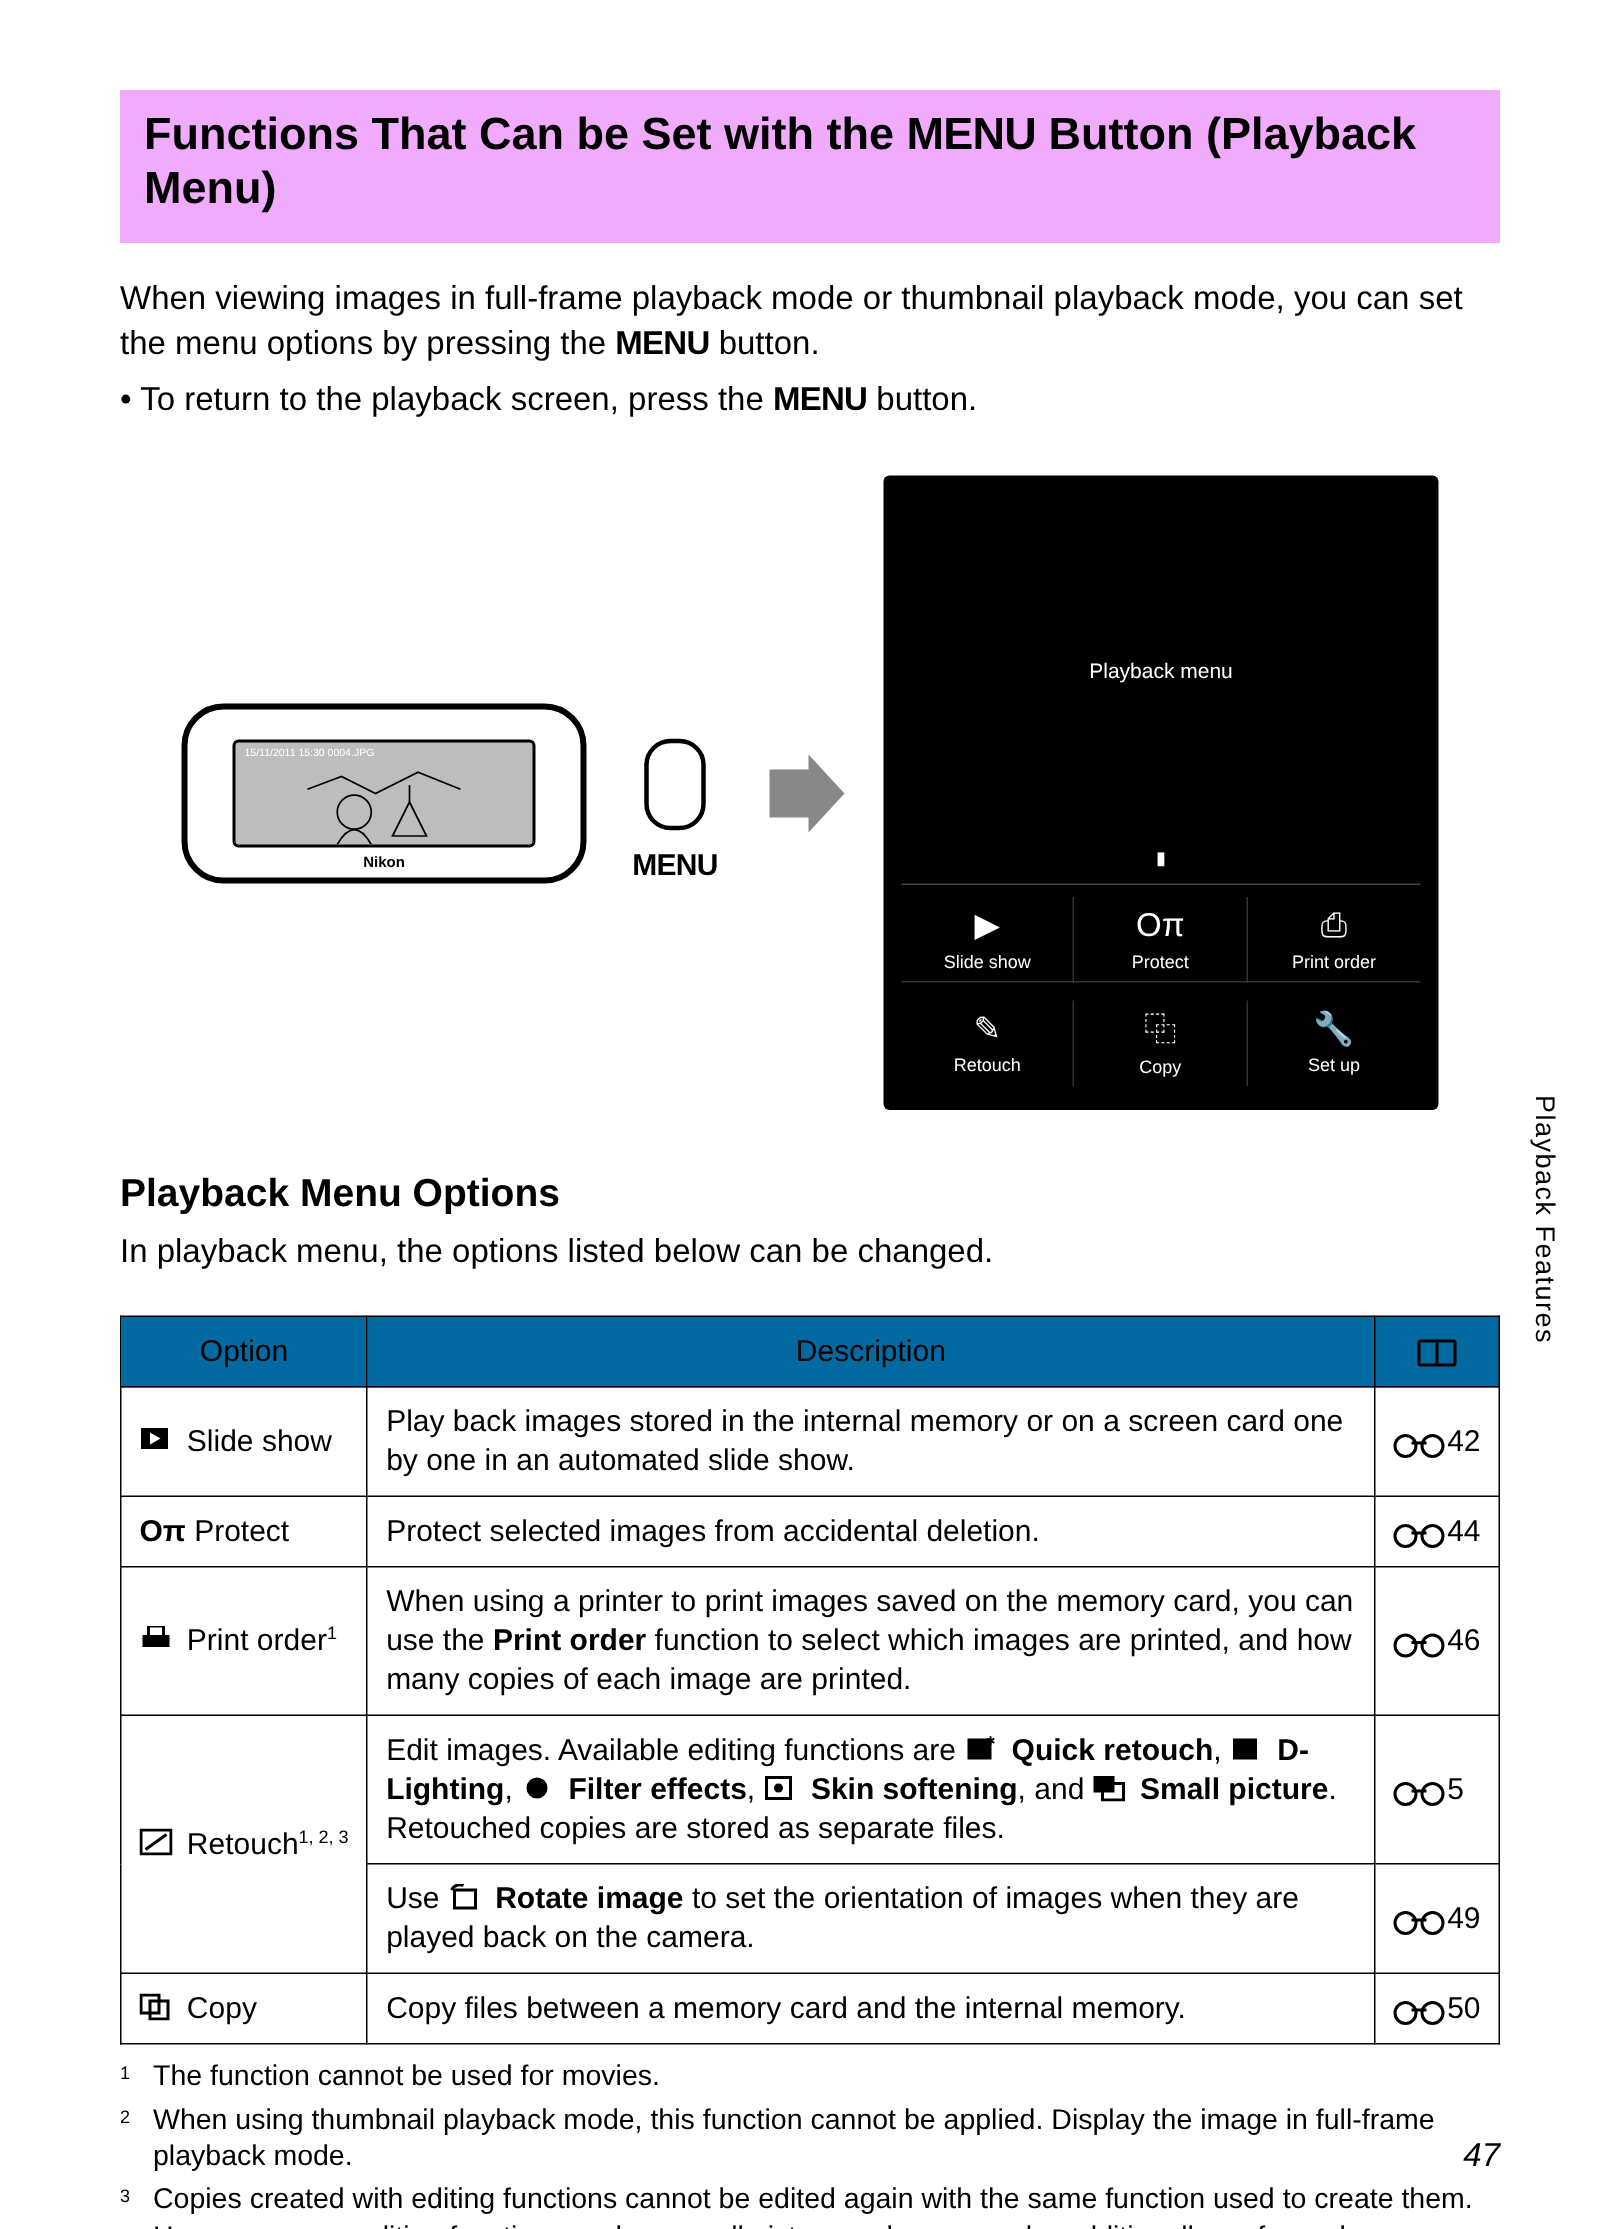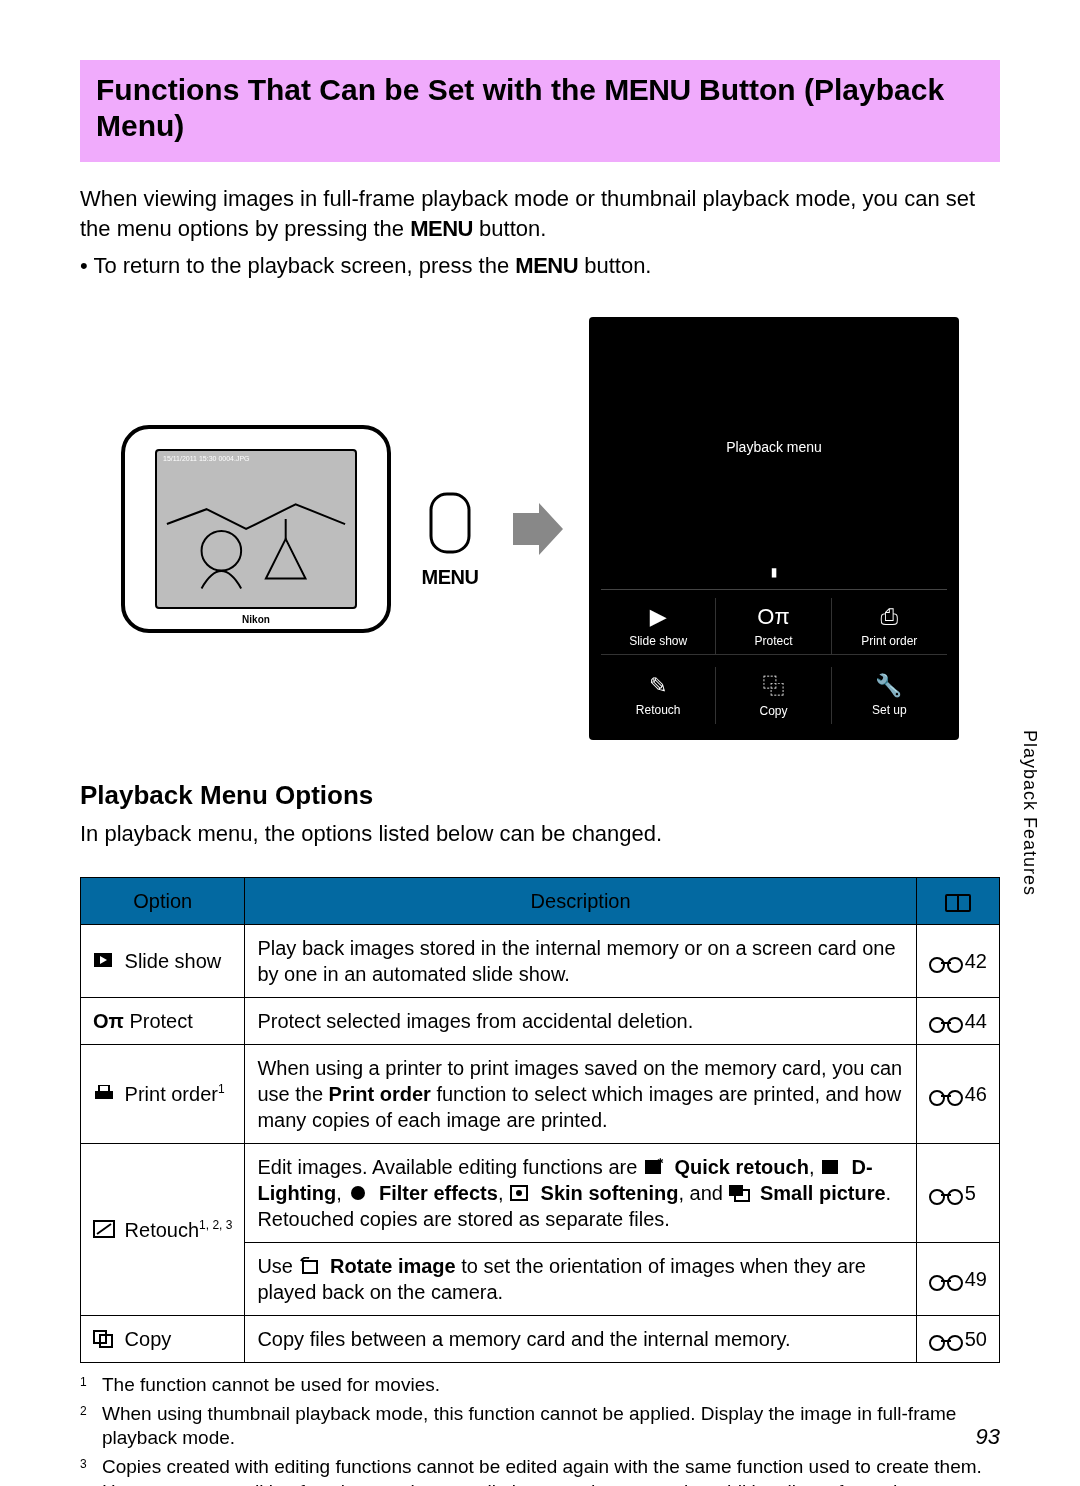--- a/index.html
+++ b/index.html
@@ -27,21 +27,21 @@
   .bullet { font-size: 22px; margin-top: 8px; }
   .bullet::before { content: "• "; }
   .figure-row {
     display: flex;
     align-items: center;
     justify-content: center;
     gap: 24px;
     margin: 36px 0 40px 0;
   }
   .camera {
-    width: 270px; height: 208px;
+    width: 270px; height: 120px;
     border: 4px solid #000; border-radius: 28px;
     background: #fff;
     position: relative;
   }
   .camera .screen {
     position: absolute; left: 30px; top: 20px; right: 30px; bottom: 20px;
     background: #bdbdbd; border: 2px solid #000; border-radius: 4px;
     overflow: hidden;
   }
   .camera .screen .top { font-size: 7px; color: #fff; padding: 4px 6px; }
@@ -330,13 +330,13 @@
       <span>When using thumbnail playback mode, this function cannot be applied. Display the image in full-frame playback mode.</span>
     </div>
   <div class="fn">
       <span class="n">3</span>
       <span>Copies created with editing functions cannot be edited again with the same function used to create them. However, some editing functions such as small picture and crop may be additionally performed.</span>
     </div>
 </div>
 
 <div class="side-tab">Playback Features</div>
 
-<div class="pageno">93</div>
+<div class="pageno">47</div>
 
 </body></html>

